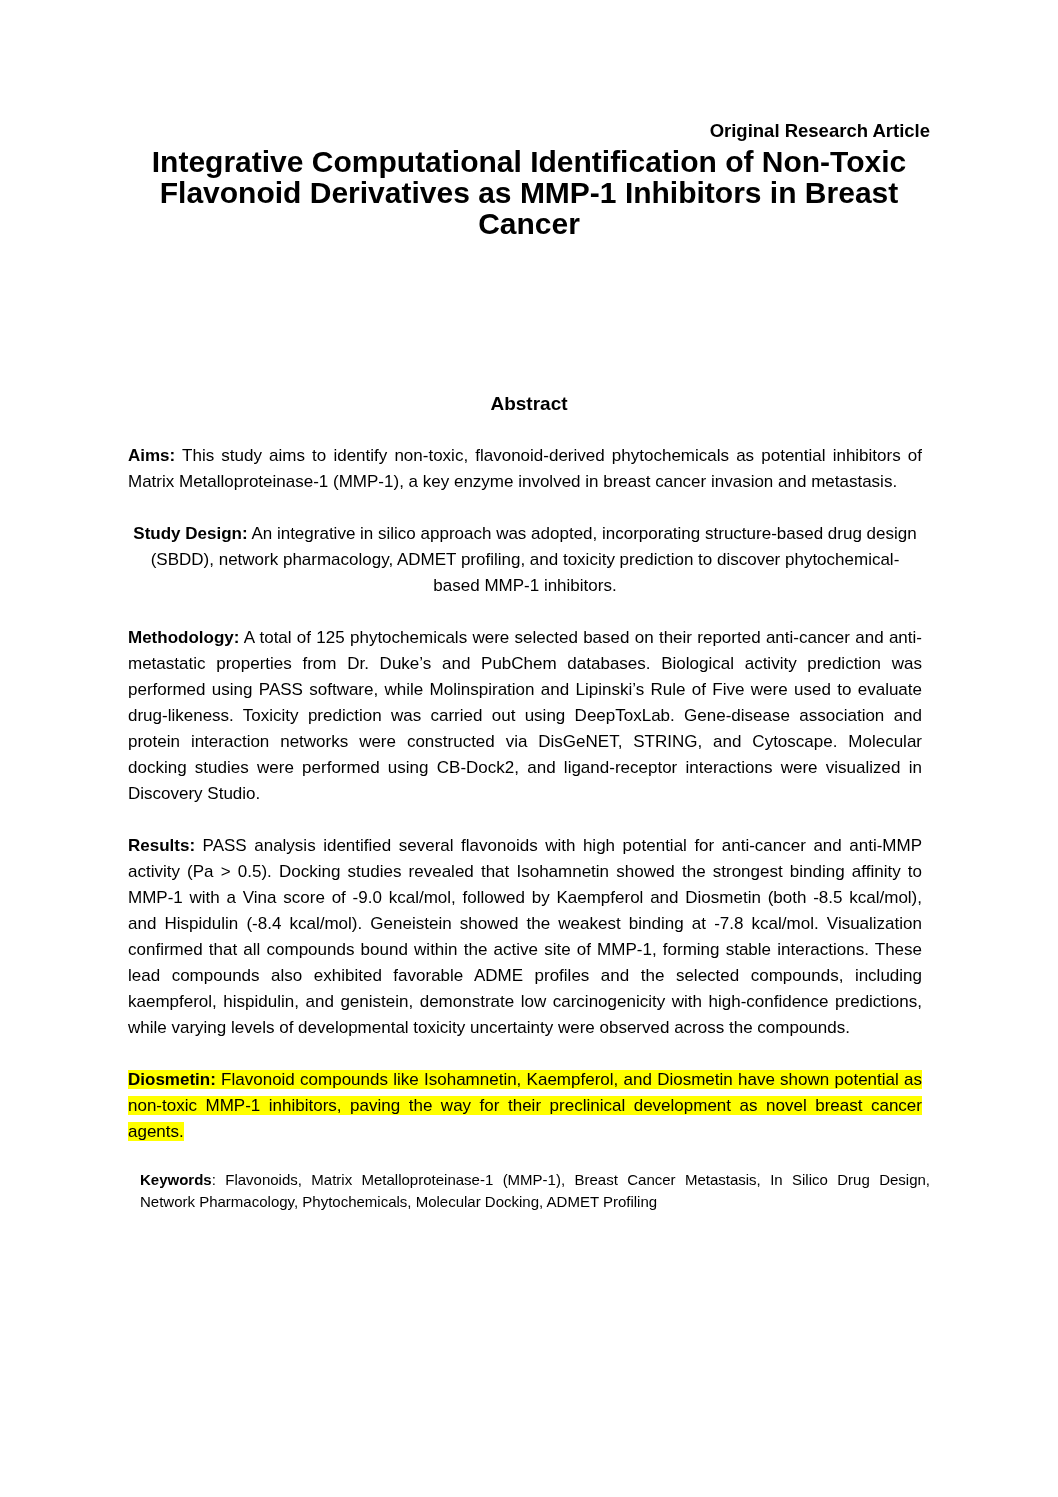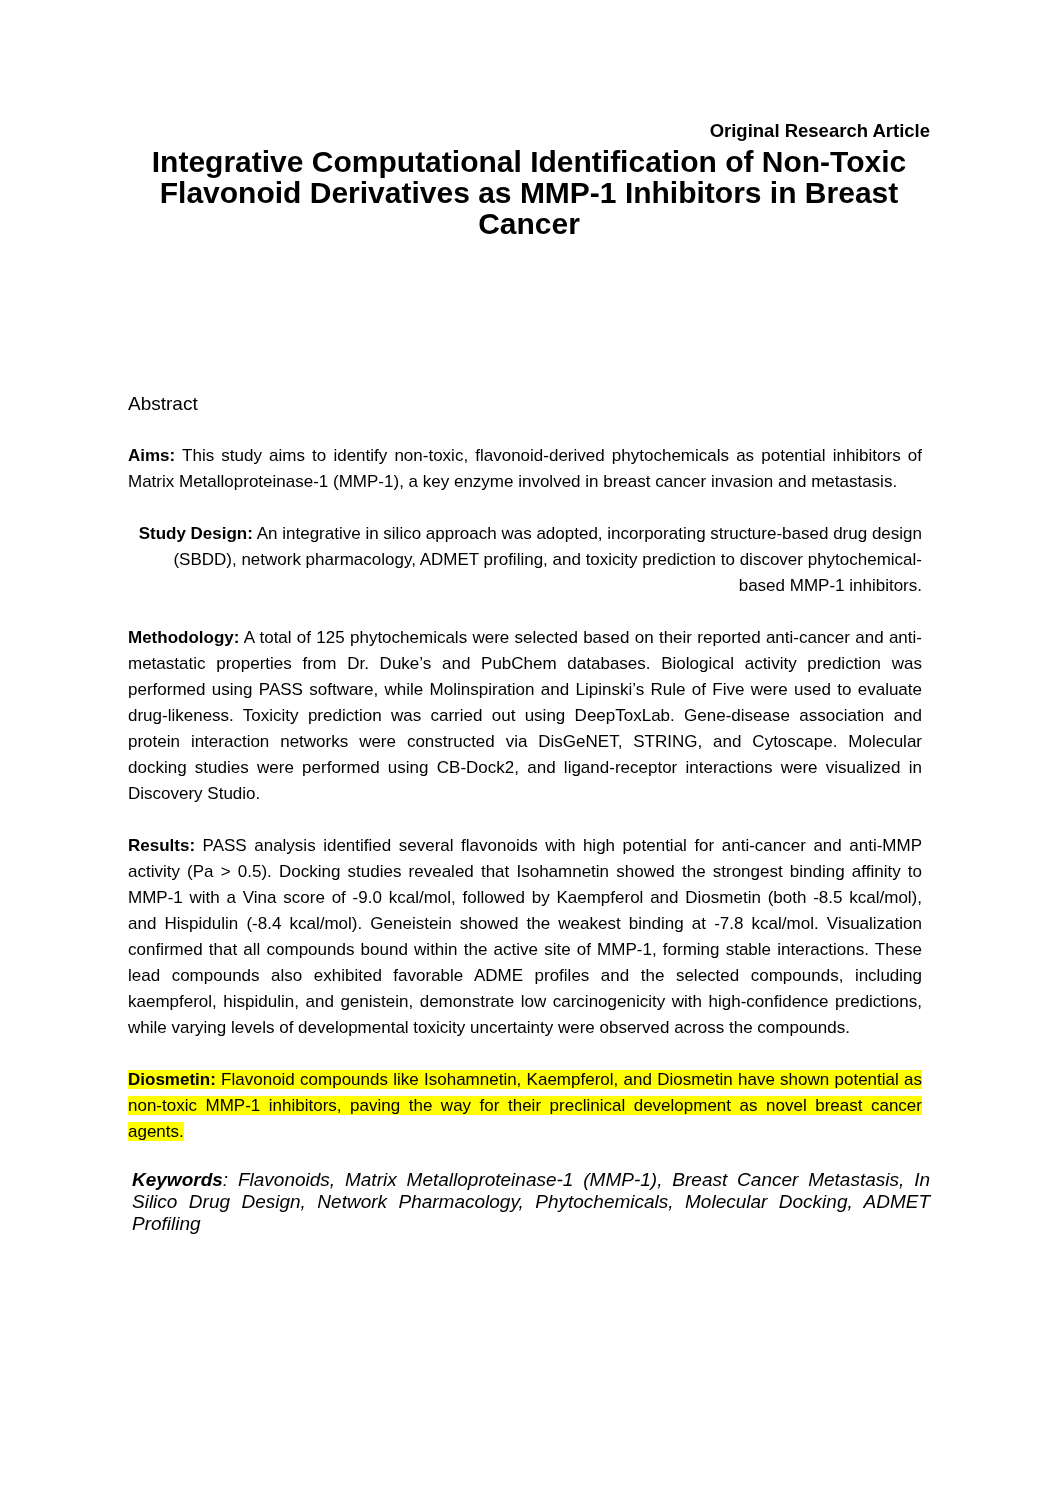--- a/index.html
+++ b/index.html
@@ -28,45 +28,45 @@
   }
   .title {
     margin: 2px 0 0 0;
     text-align: center;
     font-weight: bold;
     font-size: 30px;
     line-height: 31px;
   }
   .abstract-heading {
     margin: 152px 0 9px 0;
-    font-weight: normal;
+    font-weight: bold;
     font-size: 19px;
     line-height: 26px;
+    text-align: center;
   }
   .para {
     margin: 26px 8px 0 0;
     font-size: 17px;
     line-height: 26px;
     text-align: justify;
   }
   .para.ragged {
-    text-align: right;
+    text-align: center;
   }
   .para .label {
     font-weight: bold;
   }
   .para.highlighted .hl {
     background: var(--highlight, #ffff00);
   }
   .keywords {
-    margin: 24px 0 0 4px;
-    font-size: 19px;
+    margin: 24px 0 0 12px;
+    font-size: 15px;
     line-height: 22px;
     text-align: justify;
-    font-style: italic;
   }
   .keywords .label {
     font-weight: bold;
   }
 </style>
 </head>
 <body>
 
 <div class="page">
 

